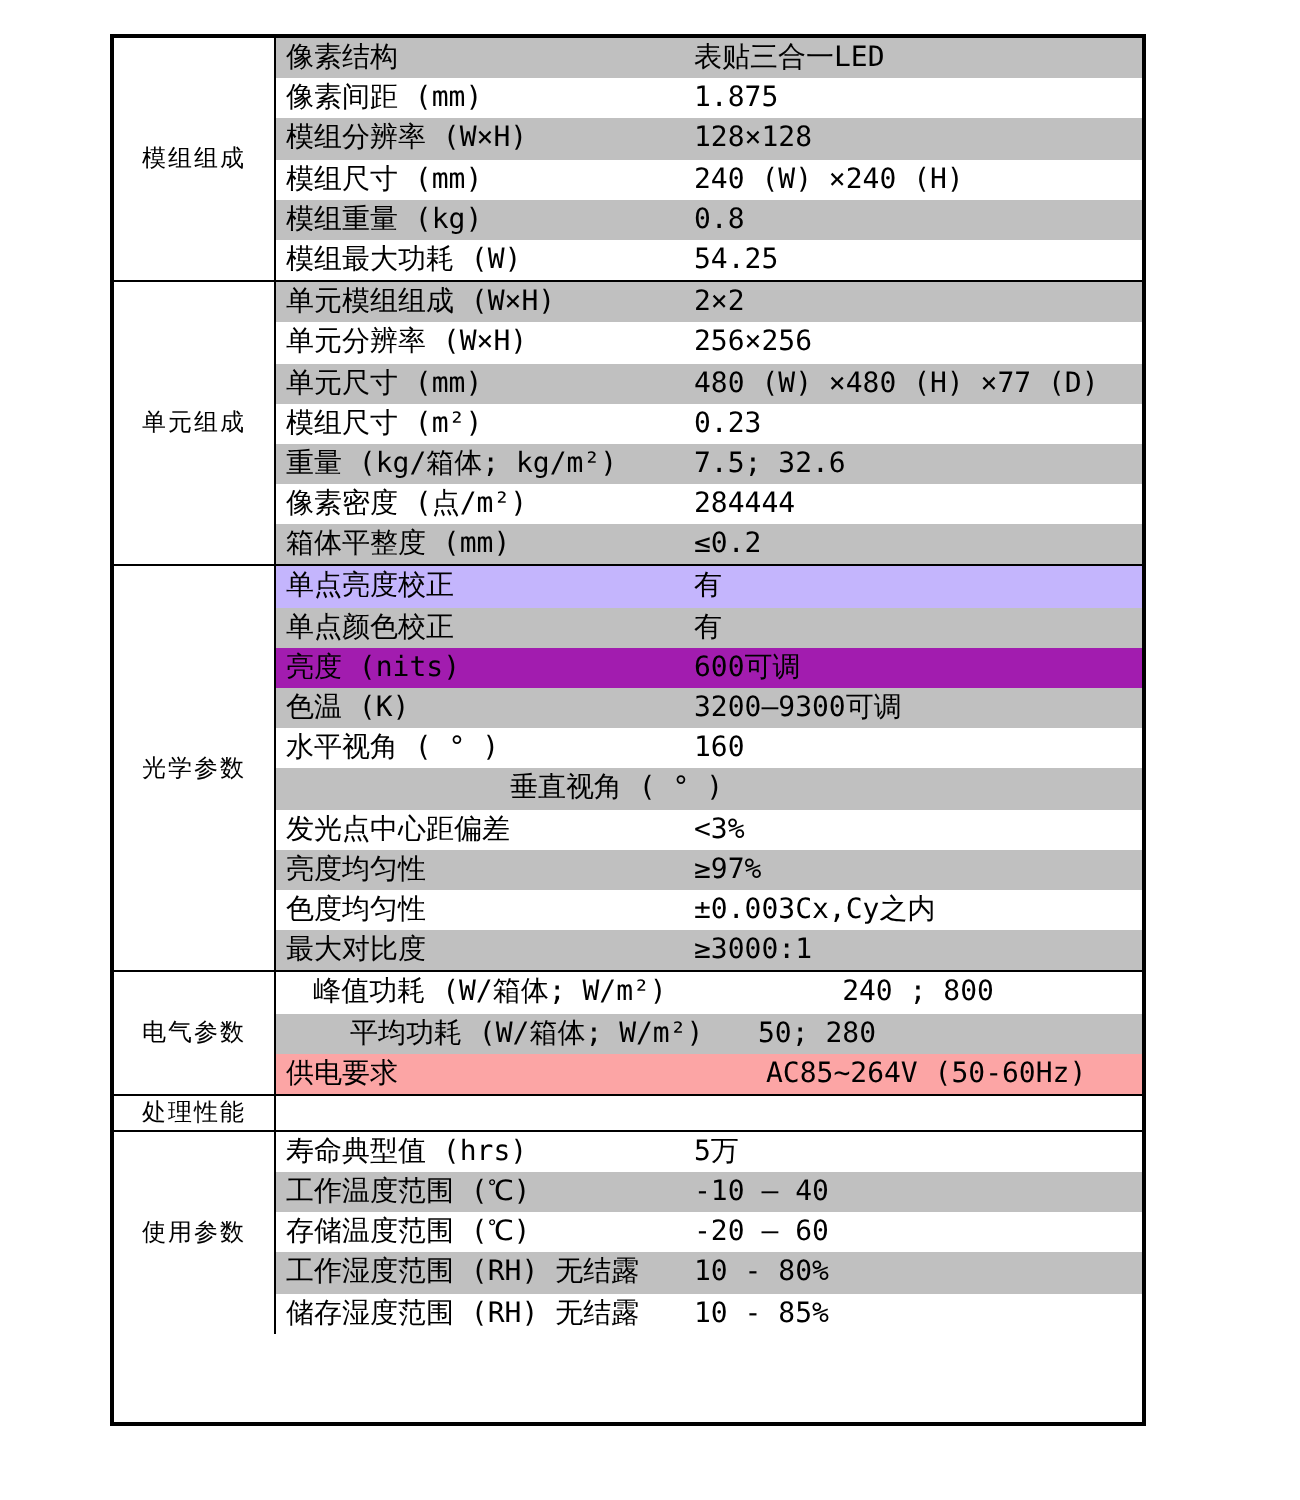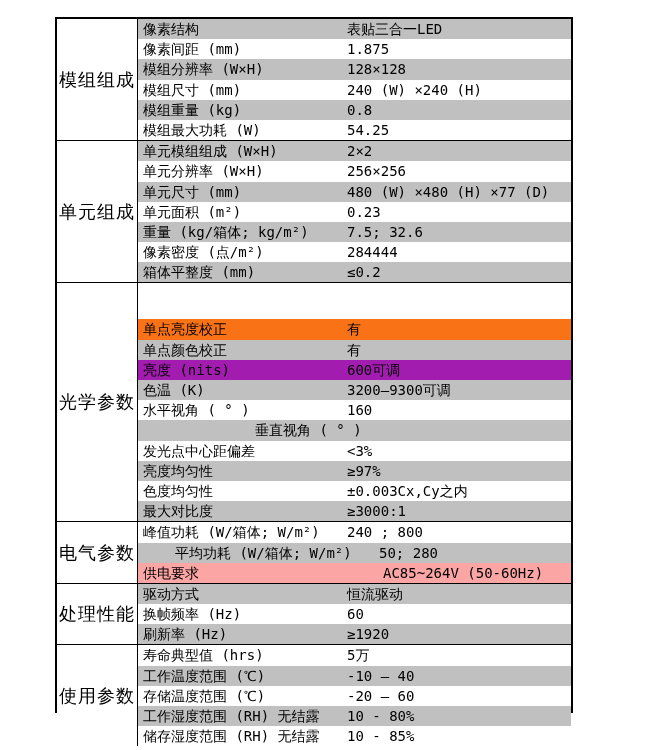--- a/index.html
+++ b/index.html
@@ -10,21 +10,21 @@
   .spec-table{
     position:absolute;left:55px;top:17px;width:518px;height:696px;
     border:2px solid #000;box-sizing:border-box;
     display:flex;flex-direction:column;background:#fff;
   }
   .section{display:flex;flex:0 0 auto;}
   .section + .section{border-top:1px solid #000;}
   .category{
     flex:0 0 80px;width:80px;border-right:1px solid #000;background:#fff;
     display:flex;align-items:center;justify-content:center;
-    font-size:18px;letter-spacing:1px;white-space:nowrap;
+    font-size:12px;letter-spacing:1px;white-space:nowrap;
   }
   .rows{flex:1 1 auto;display:flex;flex-direction:column;min-width:0;}
   .row{
     height:20.2px;flex:0 0 20.2px;display:flex;align-items:center;
     font-size:14px;line-height:20.2px;overflow:hidden;
   }
   .param{
     flex:0 0 209px;width:209px;box-sizing:border-box;padding-left:5px;
     white-space:nowrap;overflow:visible;
   }
@@ -82,21 +82,21 @@
     <div class="param">单元分辨率 (W×H)</div>
     <div class="value">256×256</div>
   </div>
 
   <div class="row" style="background: rgb(192, 192, 192);">
     <div class="param">单元尺寸 (mm)</div>
     <div class="value">480 (W) ×480 (H) ×77 (D)</div>
   </div>
 
   <div class="row" style="background: rgb(255, 255, 255);">
-    <div class="param">单元面积 (m²)</div>
+    <div class="param">模组尺寸 (m²)</div>
     <div class="value">0.23</div>
   </div>
 
   <div class="row" style="background: rgb(192, 192, 192);">
     <div class="param">重量 (kg/箱体; kg/m²)</div>
     <div class="value">7.5; 32.6</div>
   </div>
 
   <div class="row" style="background: rgb(255, 255, 255);">
     <div class="param">像素密度 (点/m²)</div>
@@ -106,21 +106,21 @@
   <div class="row" style="background: rgb(192, 192, 192);">
     <div class="param">箱体平整度 (mm)</div>
     <div class="value">≤0.2</div>
   </div>
 </div>
   </div>
 
   <div class="section">
     <div class="category">光学参数</div>
     <div class="rows">
-  <div class="row" style="background: #f97316; margin-top: 36px;">
+  <div class="row" style="background: #c4b5fd;">
     <div class="param">单点亮度校正</div>
     <div class="value">有</div>
   </div>
 
   <div class="row" style="background: rgb(192, 192, 192);">
     <div class="param">单点颜色校正</div>
     <div class="value">有</div>
   </div>
 
   <div class="row" style="background: #a21caf;">
@@ -161,55 +161,39 @@
   <div class="row" style="background: rgb(192, 192, 192);">
     <div class="param">最大对比度</div>
     <div class="value">≥3000:1</div>
   </div>
 </div>
   </div>
 
   <div class="section">
     <div class="category">电气参数</div>
     <div class="rows">
-  <div class="row" style="background: rgb(255, 255, 255);">
+  <div class="row" style="background: rgb(255, 255, 255); text-align: center;">
     <div class="param">峰值功耗 (W/箱体; W/m²)</div>
     <div class="value">240 ; 800</div>
   </div>
 
   <div class="row" style="background: rgb(192, 192, 192); padding-left: 32px;">
     <div class="param">平均功耗 (W/箱体; W/m²)</div>
     <div class="value">50; 280</div>
   </div>
 
   <div class="row" style="background: #fca5a5; gap: 36px;">
     <div class="param">供电要求</div>
     <div class="value">AC85~264V (50-60Hz)</div>
   </div>
 </div>
   </div>
 
   <div class="section">
     <div class="category">处理性能</div>
-    <div class="rows">
-  <div class="row" style="background: rgb(192, 192, 192);">
-    <div class="param">驱动方式</div>
-    <div class="value">恒流驱动</div>
-  </div>
-
-  <div class="row" style="background: rgb(255, 255, 255);">
-    <div class="param">换帧频率 (Hz)</div>
-    <div class="value">60</div>
-  </div>
-
-  <div class="row" style="background: rgb(192, 192, 192);">
-    <div class="param">刷新率 (Hz)</div>
-    <div class="value">≥1920</div>
-  </div>
-</div>
   </div>
 
   <div class="section">
     <div class="category">使用参数</div>
     <div class="rows">
   <div class="row" style="background: rgb(255, 255, 255);">
     <div class="param">寿命典型值 (hrs)</div>
     <div class="value">5万</div>
   </div>
 

